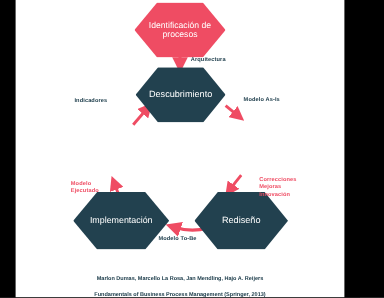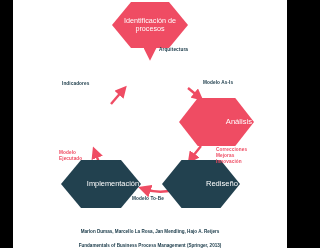--- a/index.html
+++ b/index.html
@@ -27,21 +27,21 @@
     position: absolute;
     left: 0;
     top: 0;
     width: 274px;
     height: 248px;
   }
   .hex {
     position: absolute;
     display: flex;
     align-items: center;
-    justify-content: flex-end;
+    justify-content: center;
     text-align: center;
     color: #ffffff;
     line-height: 1.18;
     -webkit-clip-path: polygon(25% 0%, 75% 0%, 100% 50%, 75% 100%, 25% 100%, 0% 50%);
     clip-path: polygon(25% 0%, 75% 0%, 100% 50%, 75% 100%, 25% 100%, 0% 50%);
   }
   .hex span {
     display: block;
     padding: 0 2px;
   }
@@ -104,24 +104,24 @@
         <path d="M88,167 Q85,160 82,152" stroke="#ef4c63" stroke-width="2.4" fill="none" marker-end="url(#ah)"></path>
 
         <path d="M98,104 Q104,97 110,90" stroke="#ef4c63" stroke-width="2.4" fill="none" marker-end="url(#ah)"></path>
       </svg>
 
       <div class="hex hex-pink" style="left:99px; top:2px; width:76px; height:46px; font-size:7.2px;">
         <span>Identificación
 de procesos</span>
       </div>
 
+      <div class="hex hex-dark" style="left:100px; top:56px; width:75px; height:46px; font-size:7.6px;">
+        <span>Descubrimiento</span>
+      </div>
 
-      <div class="hex hex-pink" style="left:166px; top:98px; width:75px; height:48px; font-size:7.6px;">
-        <span>Análisis</span>
-      </div>
 
       <div class="hex hex-dark" style="left:149px; top:160px; width:78px; height:48px; font-size:7.6px;">
         <span>Rediseño</span>
       </div>
 
       <div class="hex hex-dark" style="left:48px; top:160px; width:80px; height:48px; font-size:7.4px;">
         <span>Implementación</span>
       </div>
 
 

